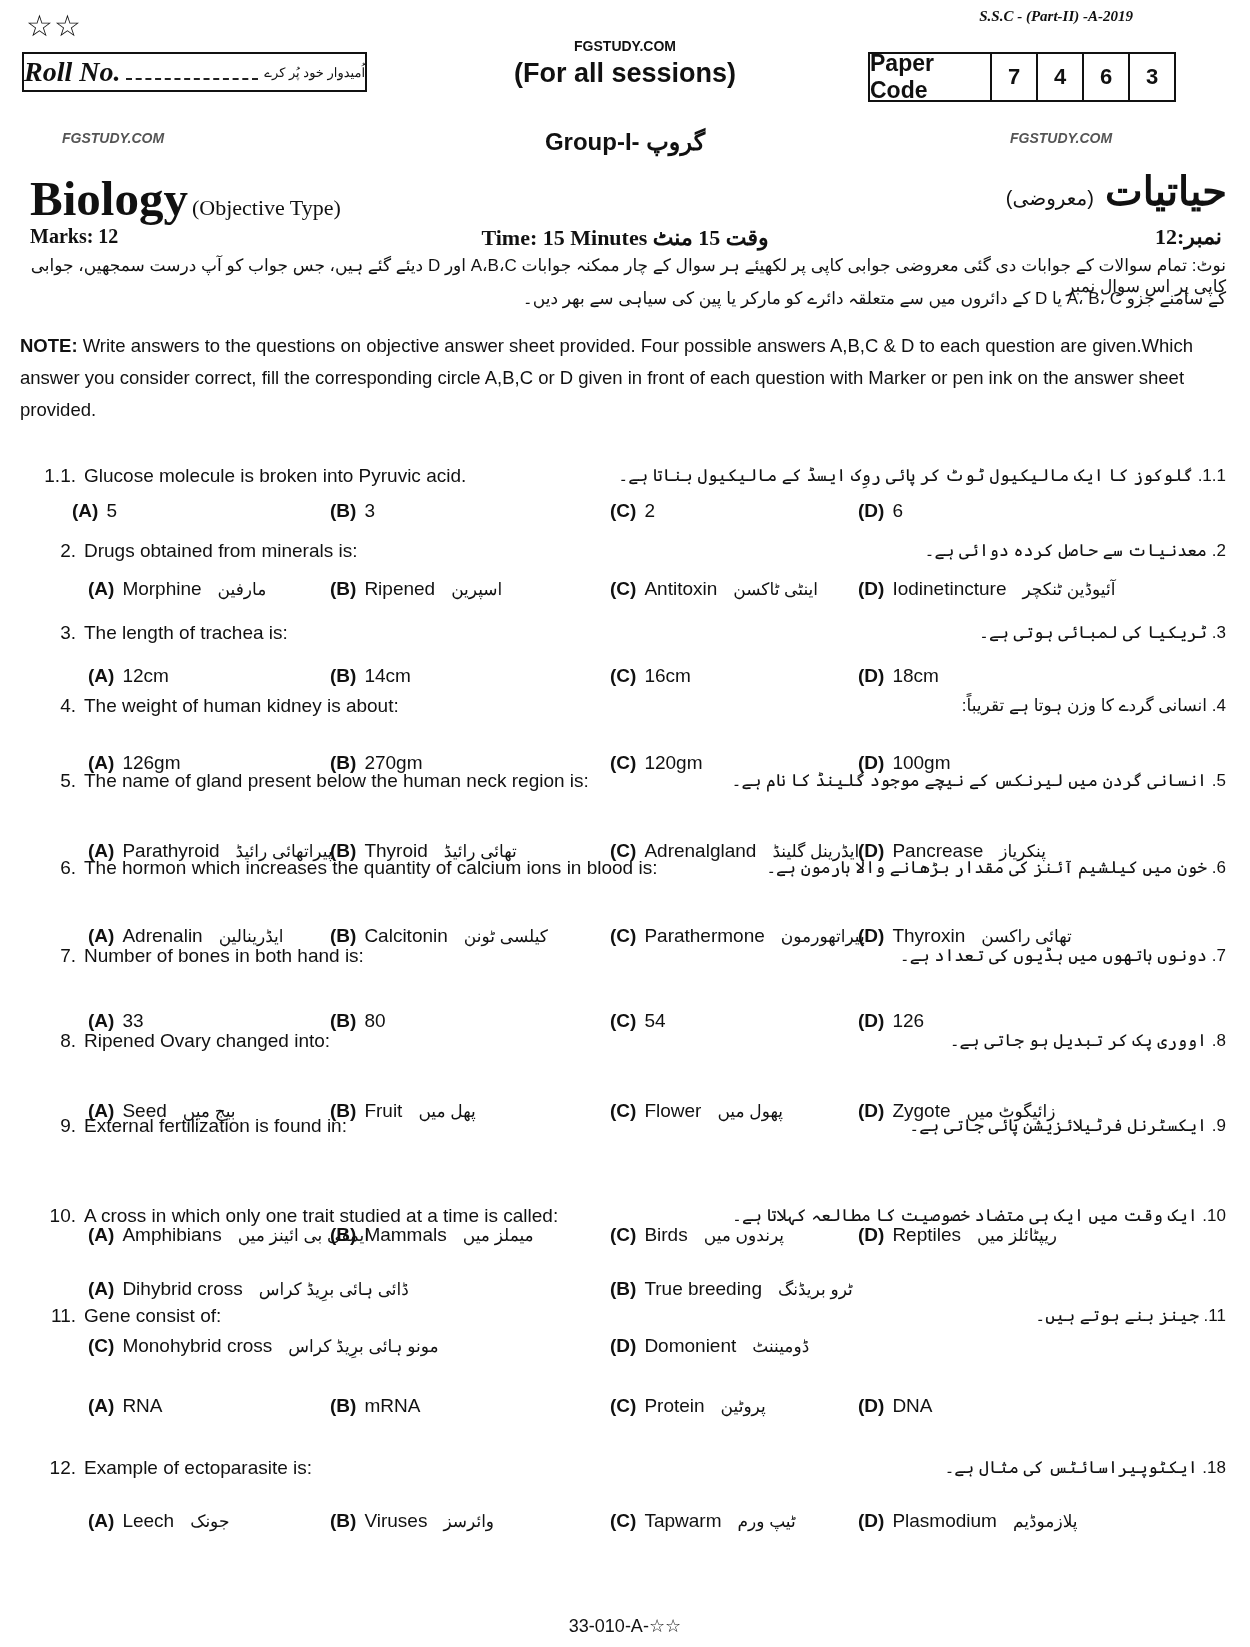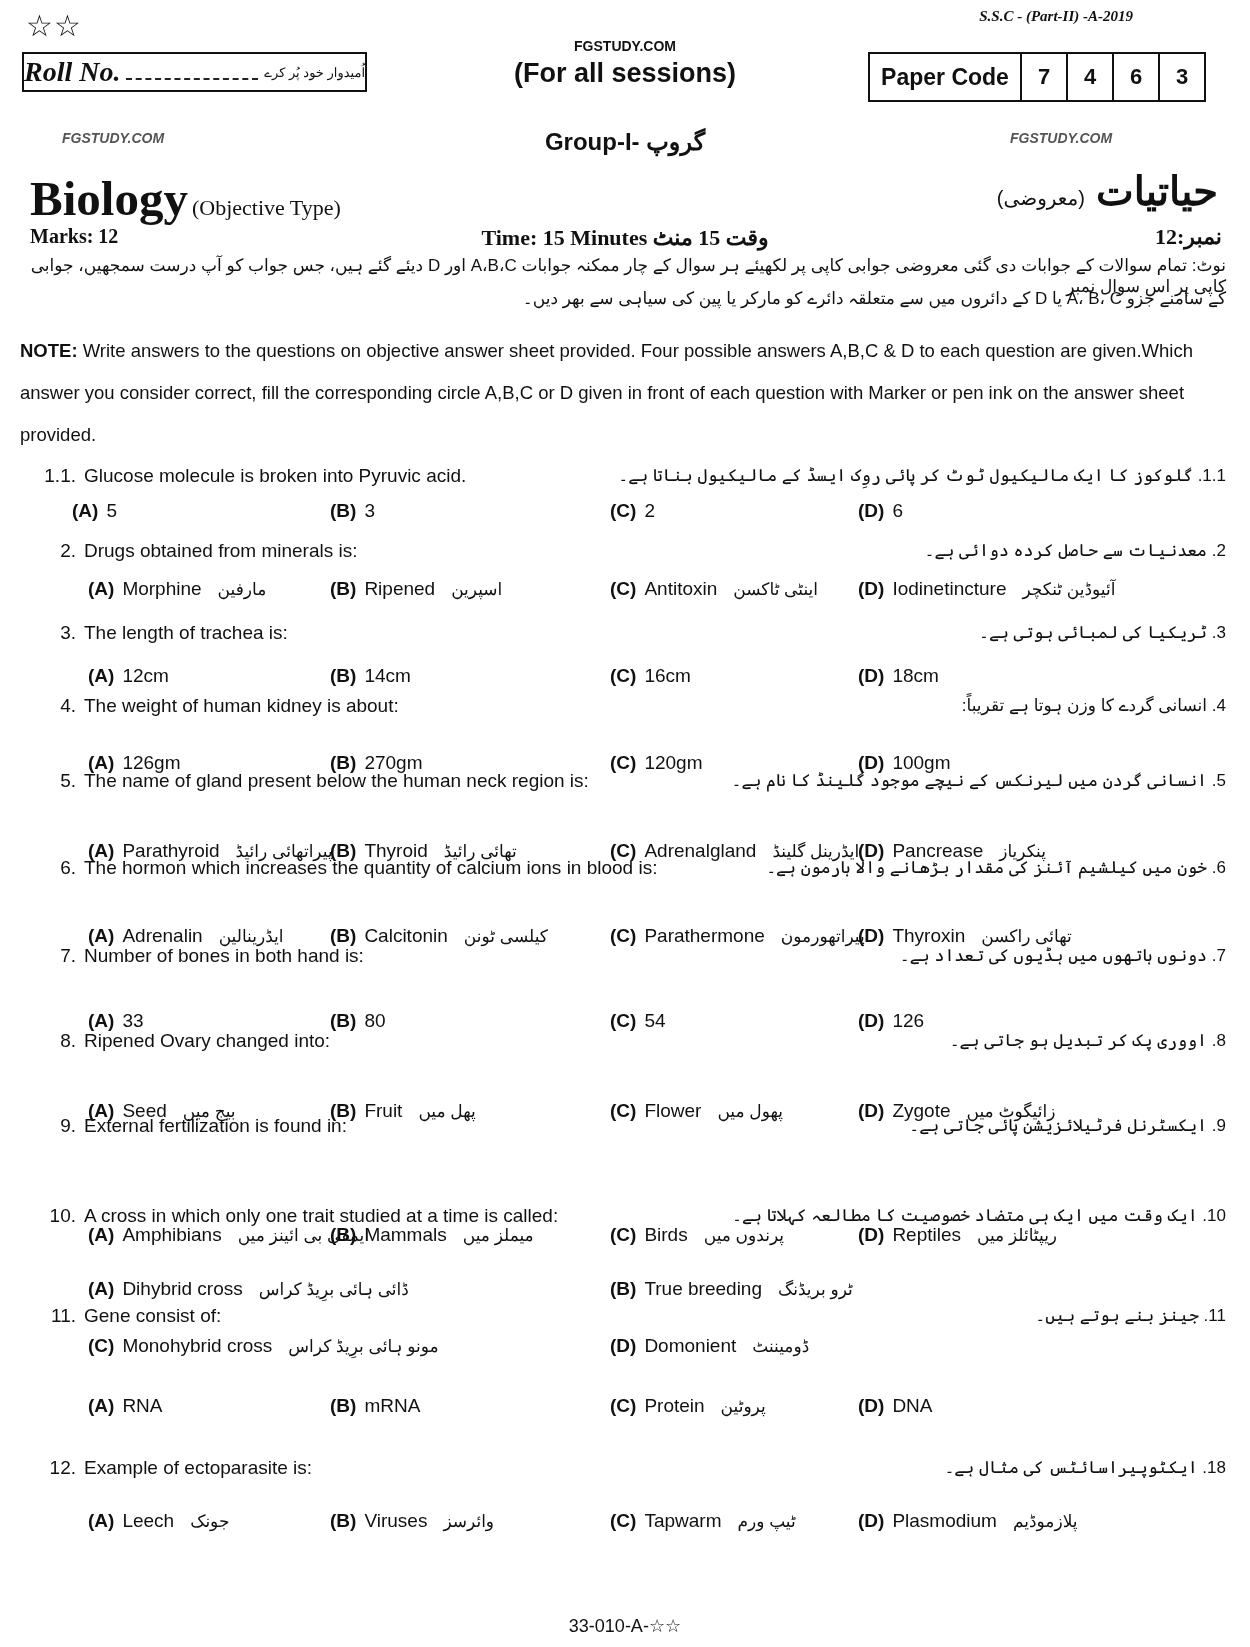--- a/index.html
+++ b/index.html
@@ -9,32 +9,32 @@
   .wm { color: #555; font-weight: bold; font-style: italic; font-size: 14px; }
   .ssc { left: 0; width: 1133px; top: 8px; text-align: right; font-family: "Liberation Serif", serif; font-style: italic; font-size: 15px; font-weight: bold; }
   .fg-top { left: 0; width: 1250px; top: 38px; text-align: center; font-weight: bold; font-size: 14px; }
   .sessions { left: 0; width: 1250px; top: 58px; text-align: center; font-weight: bold; font-size: 27px; }
   .rollbox { left: 22px; top: 52px; width: 345px; height: 40px; border: 2px solid #111; display: flex; align-items: center; padding: 0 0; box-sizing: border-box; }
   .rollbox .roll-label { font-family: "Liberation Serif", serif; font-style: italic; font-weight: bold; font-size: 28px; }
   .rollbox .roll-line { flex: 1; border-bottom: 2px dashed #222; margin: 14px 6px 0 6px; }
   .rollbox .roll-urdu { font-size: 13px; direction: rtl; }
   .papercode { left: 868px; top: 52px; height: 46px; border: 2px solid #111; display: flex; }
   .papercode .cell { border-left: 2px solid #111; display: flex; align-items: center; justify-content: center; font-weight: bold; font-size: 22px; width: 44px; }
-  .papercode .cell.label { border-left: none; width: 150px; font-size: 23px; }
+  .papercode .cell.label { border-left: none; width: 120px; font-size: 23px; }
   .group { left: 0; width: 1250px; top: 128px; text-align: center; font-weight: bold; font-size: 24px; }
   .biology { left: 30px; top: 170px; font-family: "Liberation Serif", serif; }
   .biology .big { font-size: 49px; font-weight: bold; }
   .biology .small { font-size: 22px; }
-  .urdu-title { right: 32px; top: 168px; font-size: 40px; font-weight: bold; direction: rtl; }
+  .urdu-title { right: 23px; top: 168px; font-size: 40px; font-weight: bold; direction: rtl; }
   .urdu-title .small { font-size: 20px; font-weight: normal; margin-left: 40px; }
   .marks { left: 30px; top: 225px; font-family: "Liberation Serif", serif; font-weight: bold; font-size: 20px; }
   .time { left: 0; width: 1250px; top: 225px; text-align: center; font-family: "Liberation Serif", serif; font-weight: bold; font-size: 22px; }
   .marks-ur { right: 28px; top: 224px; font-family: "Liberation Serif", serif; font-weight: bold; font-size: 22px; direction: rtl; }
   .note-ur { right: 24px; width: 1200px; text-align: right; direction: rtl; font-size: 17px; }
-  .note-en { left: 20px; top: 330px; width: 1210px; font-size: 18.5px; line-height: 42px; }
+  .note-en { left: 20px; top: 330px; width: 1210px; font-size: 18.5px; line-height: 32px; }
   .note-en b { font-weight: bold; }
   .q { left: 0; width: 1250px; height: 30px; }
   .q .en { position: absolute; left: 20px; font-size: 19px; white-space: nowrap; }
   .q .en .num { display: inline-block; width: 56px; text-align: right; margin-right: 8px; }
   .q .ur { position: absolute; right: 24px; font-size: 17px; direction: rtl; white-space: nowrap; }
   .opts { left: 0; width: 1250px; height: 30px; }
   .opt { position: absolute; font-size: 19px; white-space: nowrap; }
   .opt .key { font-weight: bold; margin-right: 8px; }
   .opt .ourdu { margin-left: 16px; font-size: 17px; }
   .footer { left: 0; width: 1250px; top: 1615px; text-align: center; font-size: 18px; }

